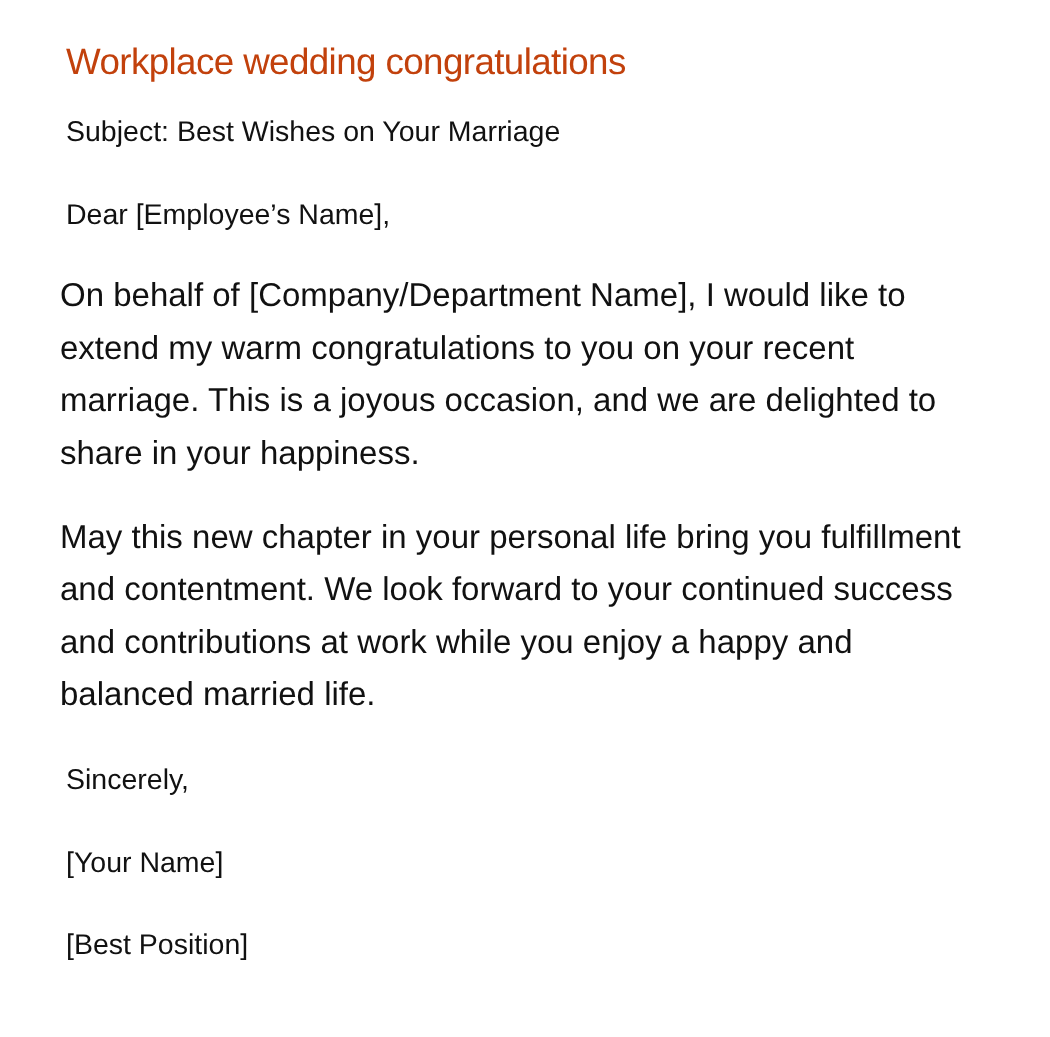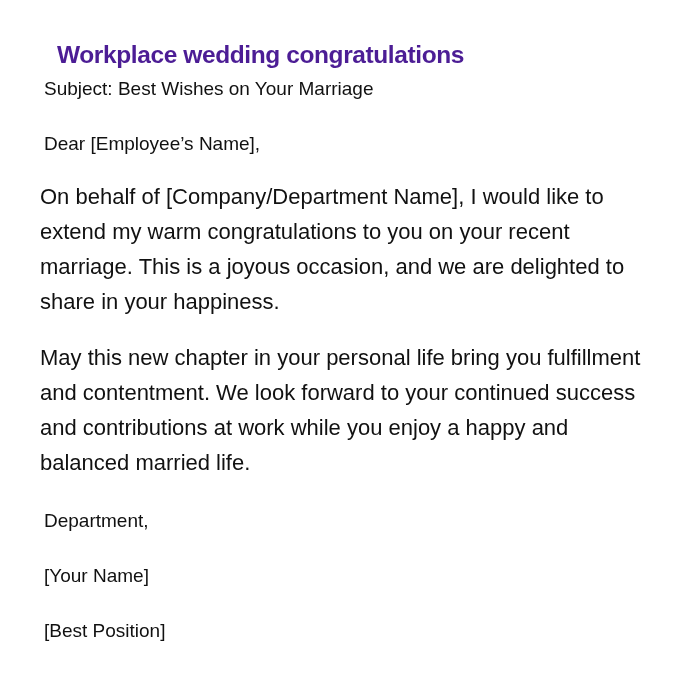--- a/index.html
+++ b/index.html
@@ -1,26 +1,26 @@
 <!DOCTYPE html>
 <html><head>
 <meta charset="utf-8">
 <style>
   html, body { margin: 0; padding: 0; background: #ffffff; }
   body { width: 700px; height: 691px; overflow: hidden; font-family: "Liberation Sans", sans-serif; color: #111111; }
   .doc { position: relative; padding: 0 40px; }
-  .title { position: absolute; left: 40px; top: 24px; font-size: 24.5px; font-weight: bold; letter-spacing: -0.4px; margin: 17px; color: #4c1d95; }
+  .title { position: absolute; left: 40px; top: 24px; font-size: 24.5px; font-weight: normal; letter-spacing: -0.4px; margin: 4px; color: #c2410c; }
   .line { position: absolute; left: 40px; font-size: 19px; margin: 4px; white-space: nowrap; }
   .para { position: absolute; left: 40px; width: 610px; font-size: 22px; line-height: 35px; margin: 0; }
 </style>
 </head>
 <body>
 
 <div class="doc">
   <h1 class="title">Workplace wedding congratulations</h1>
   <p class="line" style="top:74px">Subject: Best Wishes on Your Marriage</p>
   <p class="line" style="top:129px">Dear [Employee’s Name],</p>
   <p class="para" style="top:179px">On behalf of [Company/Department Name], I would like to extend my warm congratulations to you on your recent marriage. This is a joyous occasion, and we are delighted to share in your happiness.</p>
   <p class="para" style="top:340px">May this new chapter in your personal life bring you fulfillment and contentment. We look forward to your continued success and contributions at work while you enjoy a happy and balanced married life.</p>
-  <p class="line" style="top:506px">Department,</p>
+  <p class="line" style="top:506px">Sincerely,</p>
   <p class="line" style="top:561px">[Your Name]</p>
   <p class="line" style="top:616px">[Best Position]</p>
 </div>
 
 </body></html>

